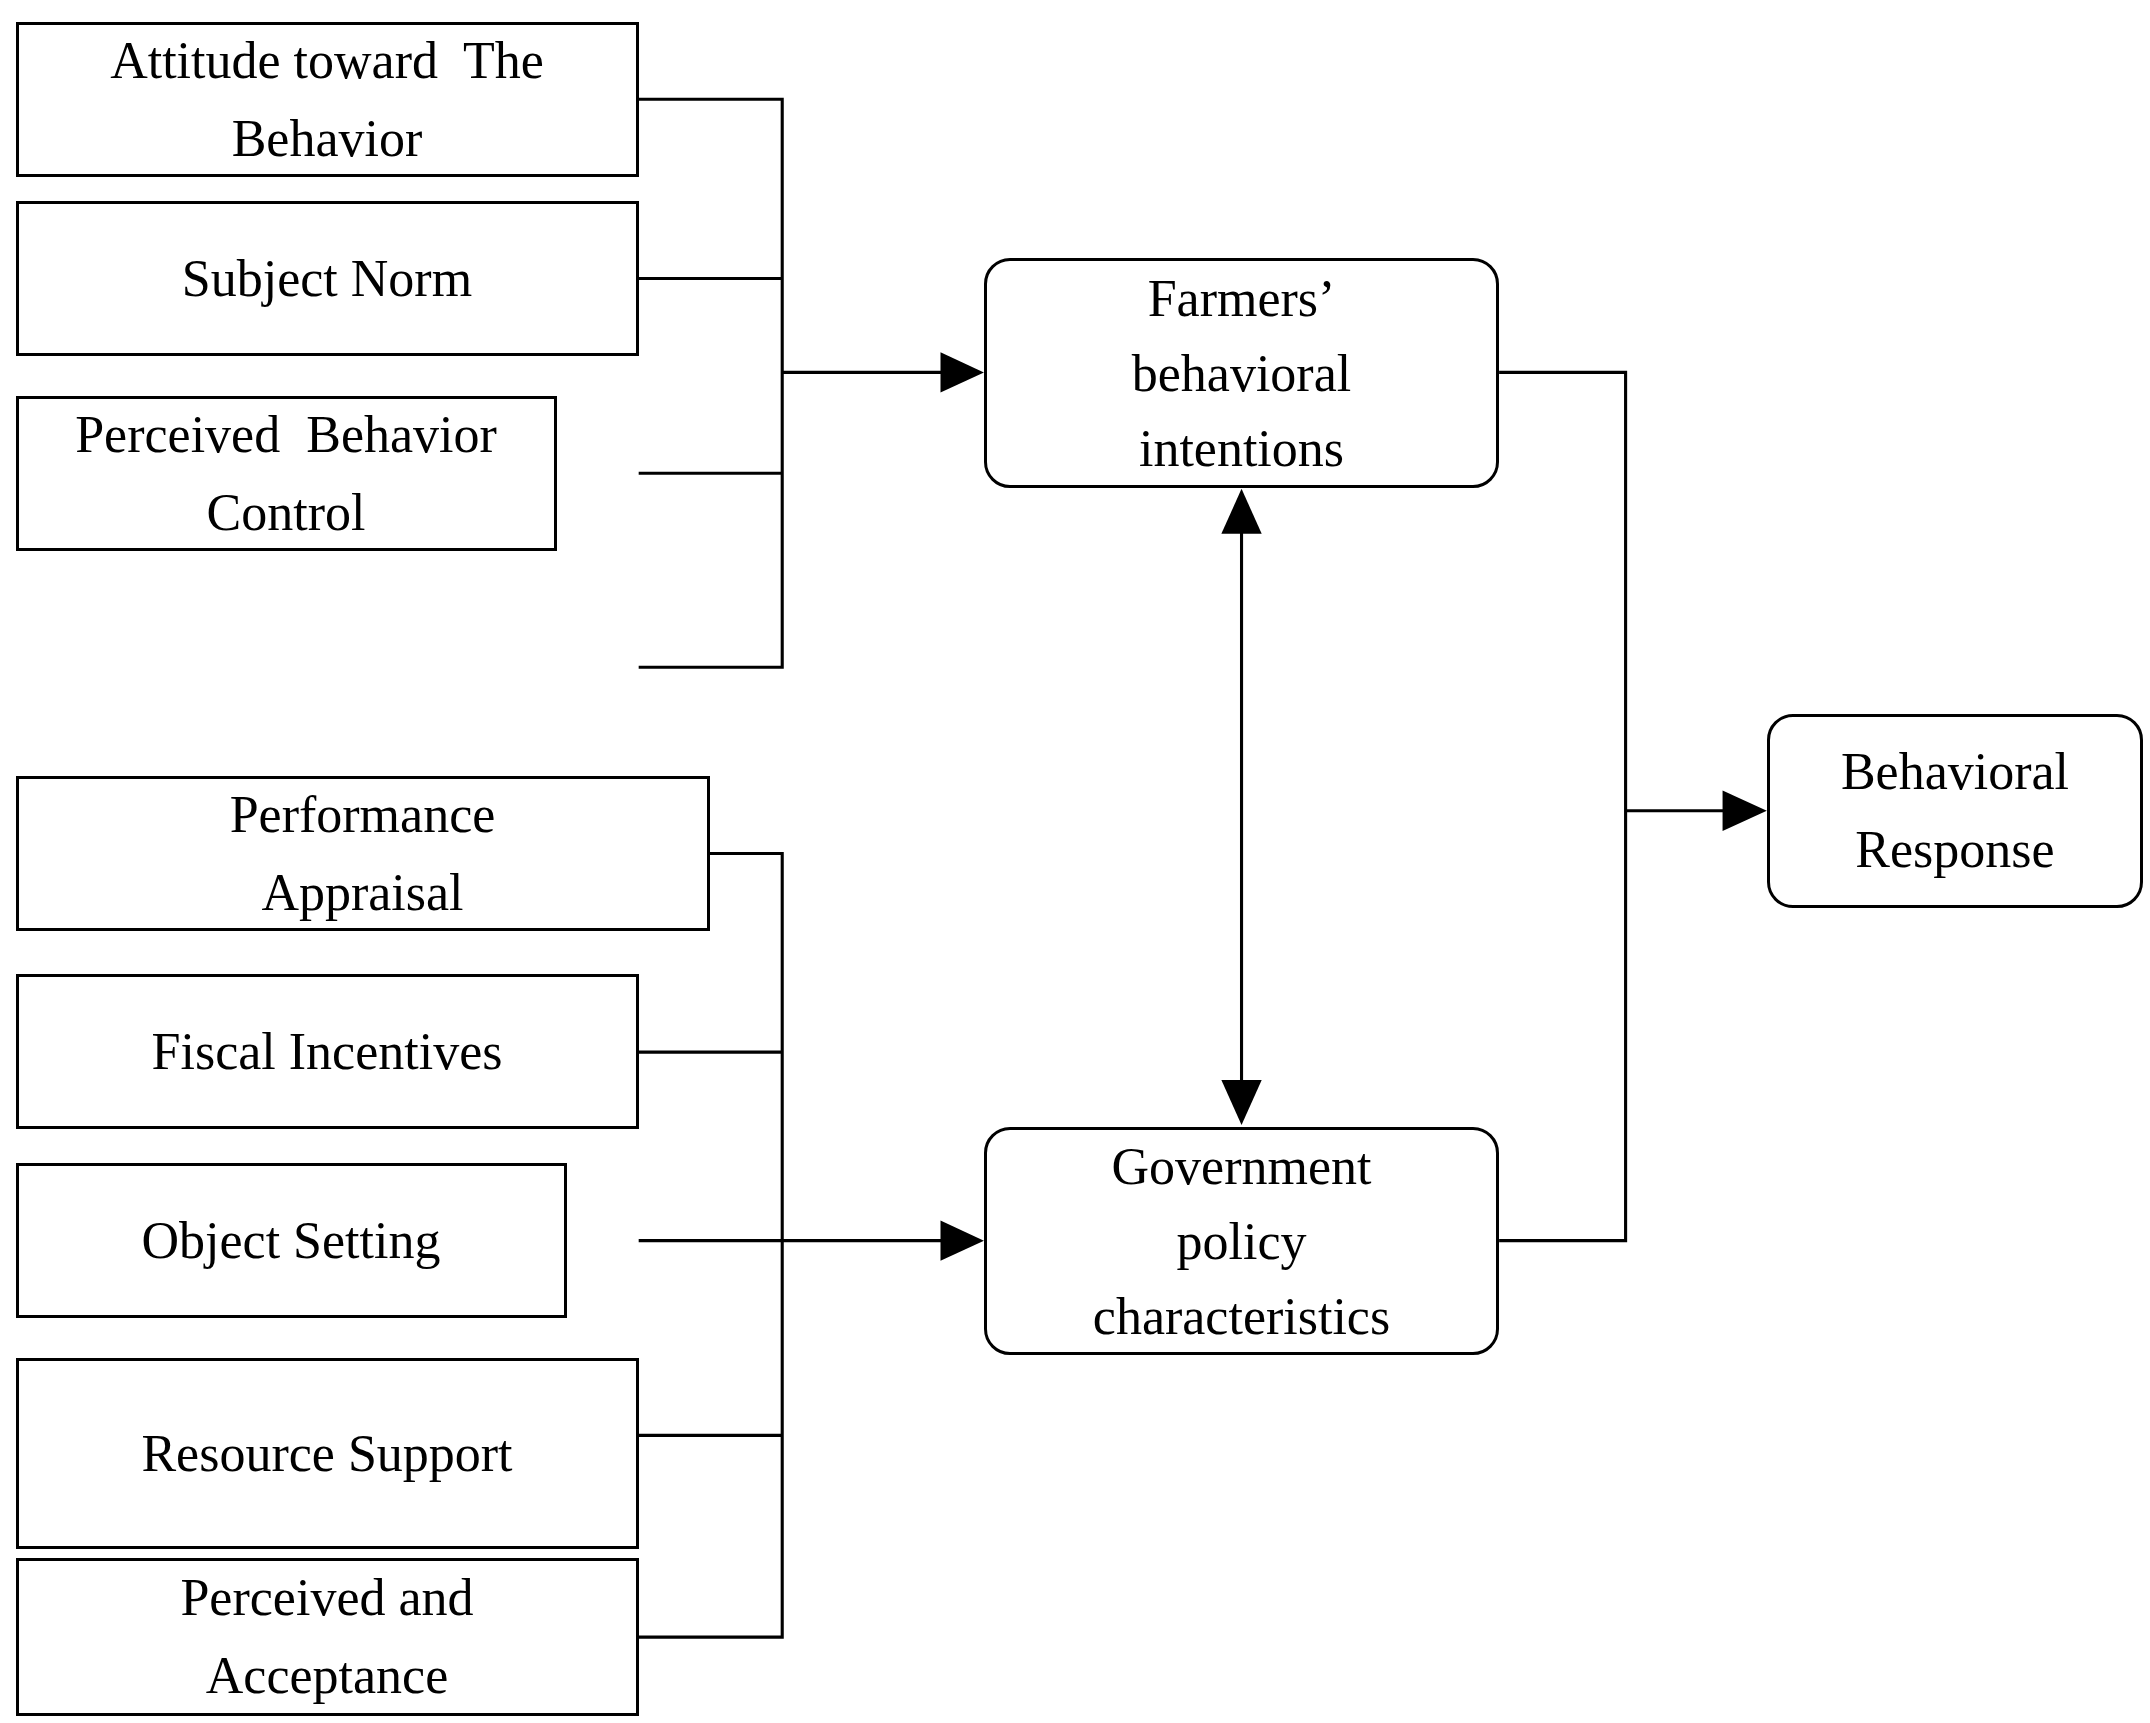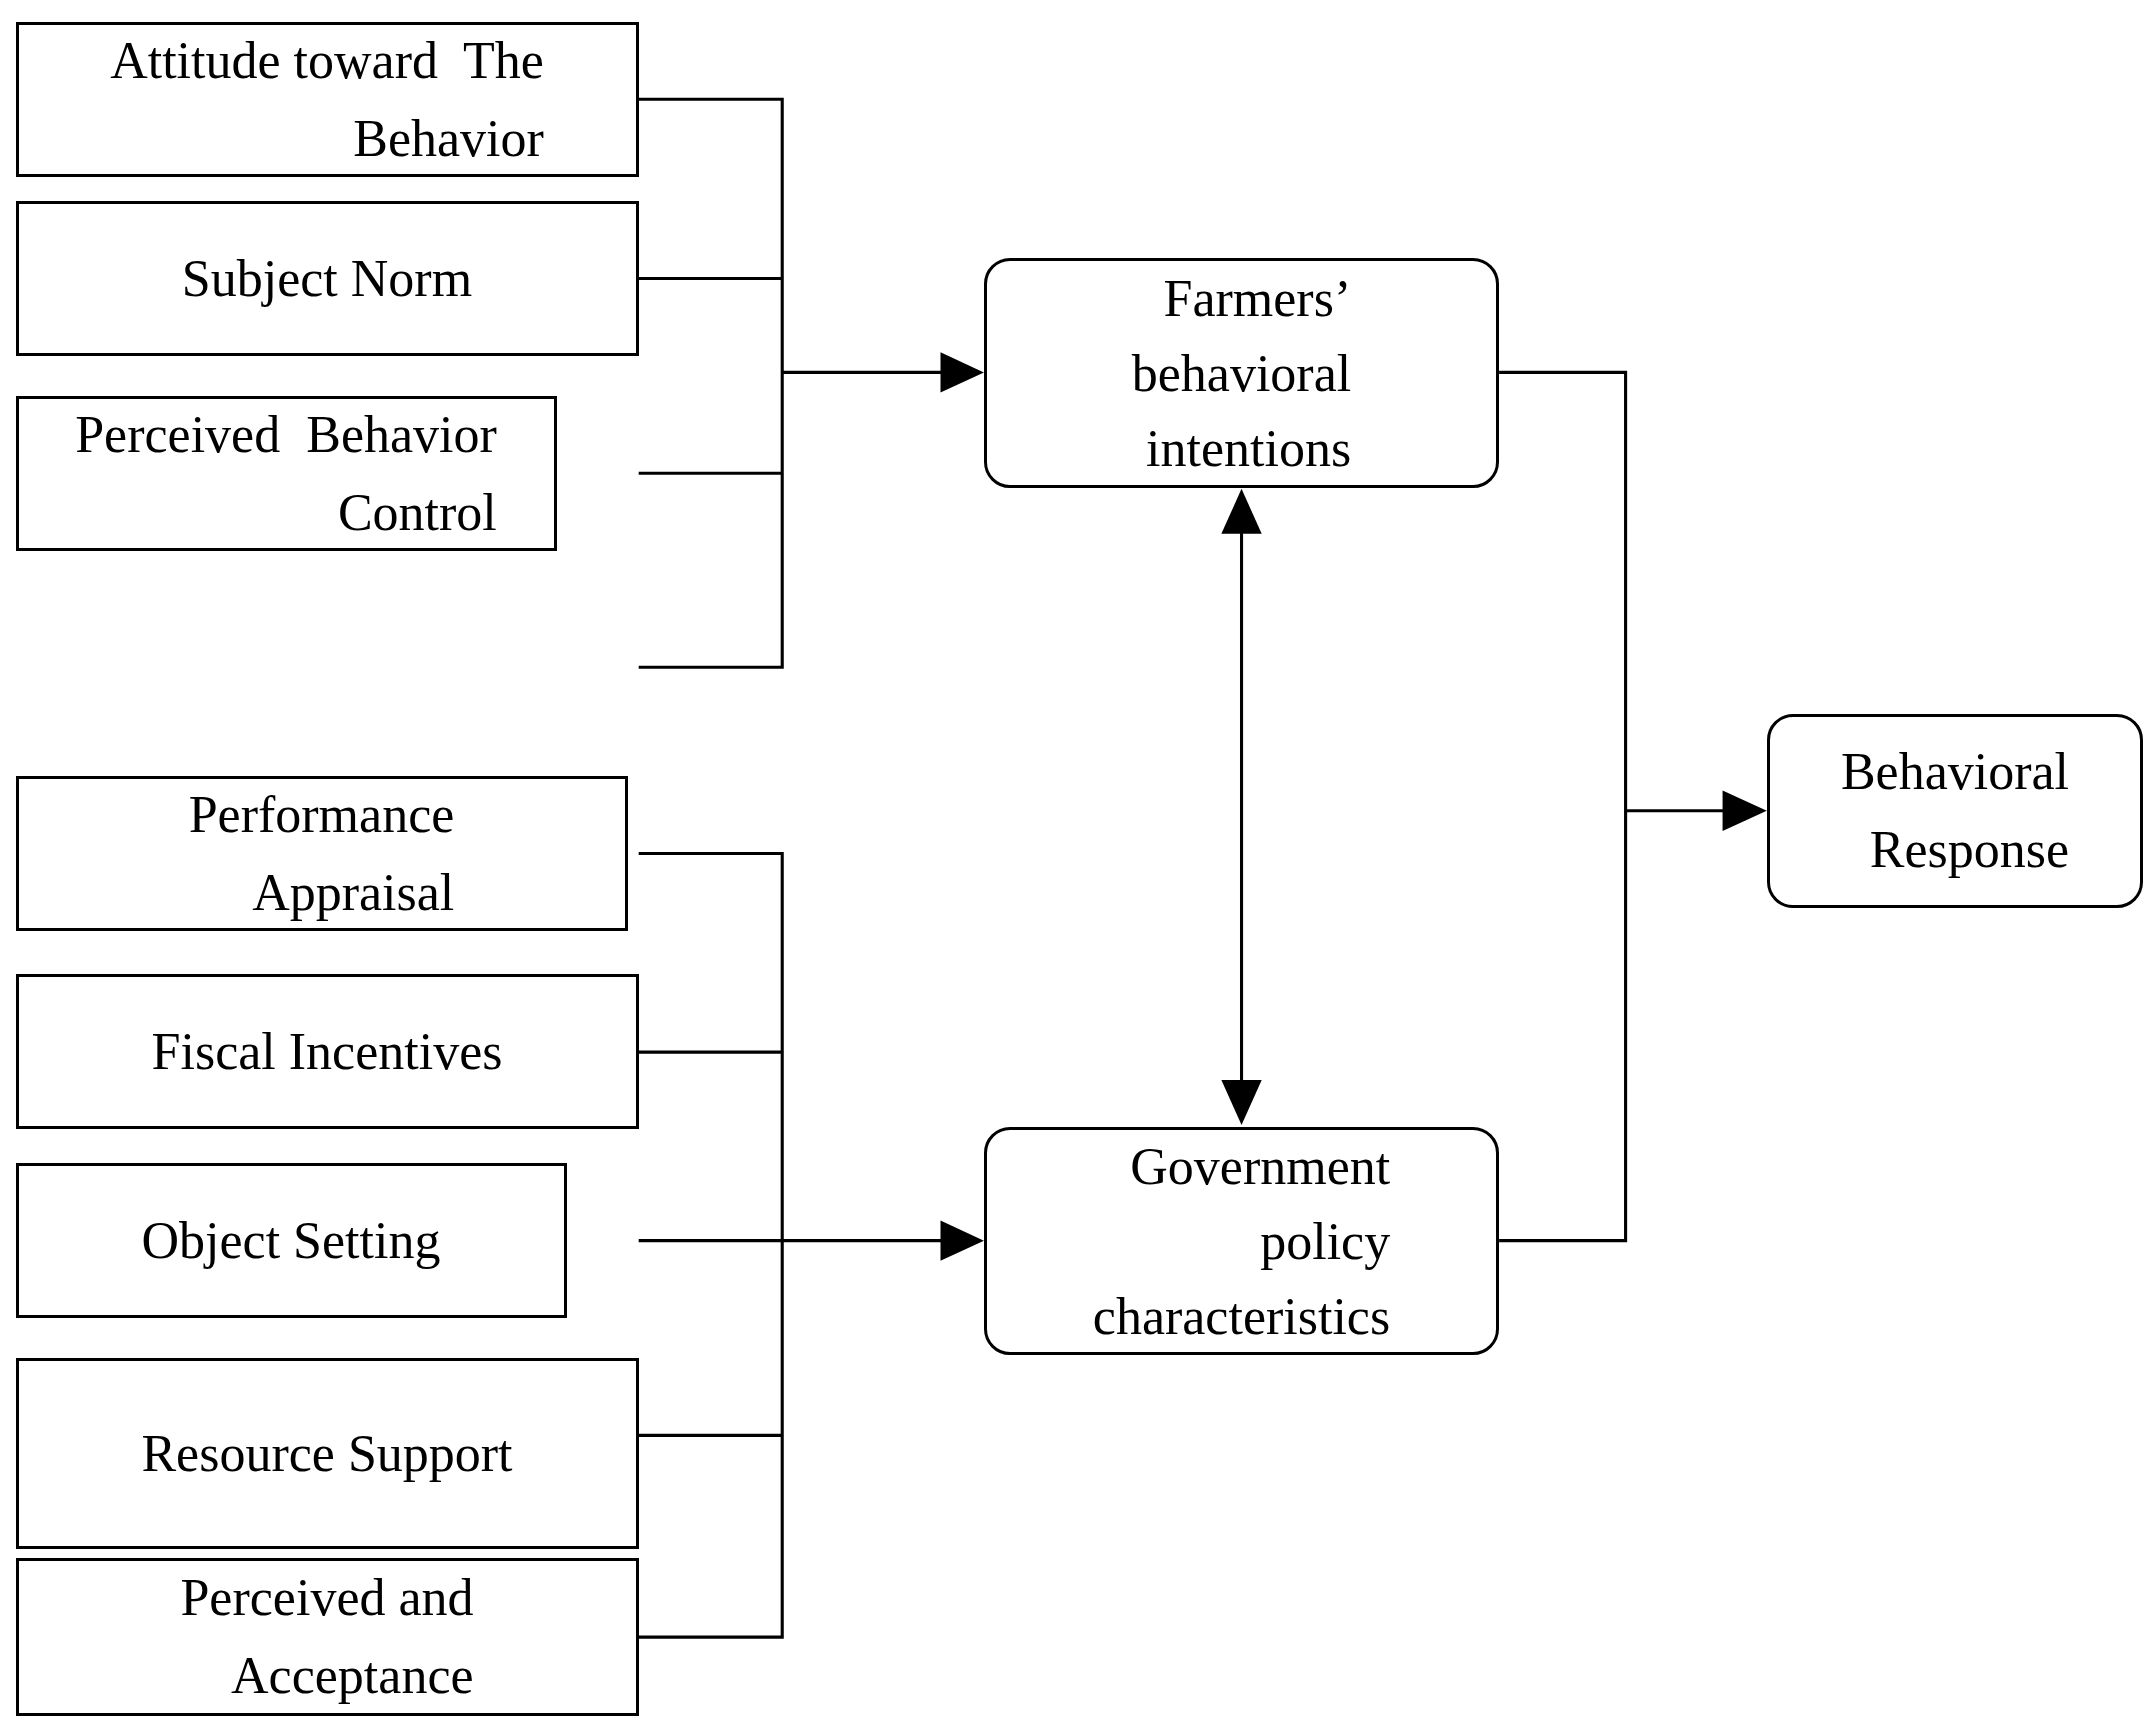--- a/index.html
+++ b/index.html
@@ -22,21 +22,21 @@
     width: 2151px;
     height: 1724px;
   }
   .box {
     position: absolute;
     background: #ffffff;
     border: 3.1px solid #000000;
     display: flex;
     align-items: center;
     justify-content: center;
-    text-align: right;
+    text-align: center;
     box-sizing: border-box;
   }
   .box.mid, .box.outcome {
     border-width: 3.9px;
     border-radius: 26px;
   }
   .box-label {
     white-space: pre-wrap;
     font-size: 52px;
     line-height: 78px;
@@ -78,21 +78,21 @@
 Behavior</span>
   </div>
   <div class="box" style="left:15.5px; top:201px; width:623px; height:155px">
     <span class="box-label">Subject Norm</span>
   </div>
   <div class="box" style="left:15.5px; top:396px; width:541px; height:155px">
     <span class="box-label">Perceived  Behavior
 Control</span>
   </div>
 
-  <div class="box" style="left:15.5px; top:776px; width:612px; height:155px">
+  <div class="box" style="left:15.5px; top:776px; width:694px; height:155px">
     <span class="box-label">Performance
 Appraisal</span>
   </div>
   <div class="box" style="left:15.5px; top:974px; width:623px; height:155px">
     <span class="box-label">Fiscal Incentives</span>
   </div>
   <div class="box" style="left:15.5px; top:1163px; width:551px; height:155px">
     <span class="box-label">Object Setting</span>
   </div>
   <div class="box" style="left:15.5px; top:1358px; width:623px; height:191px">

